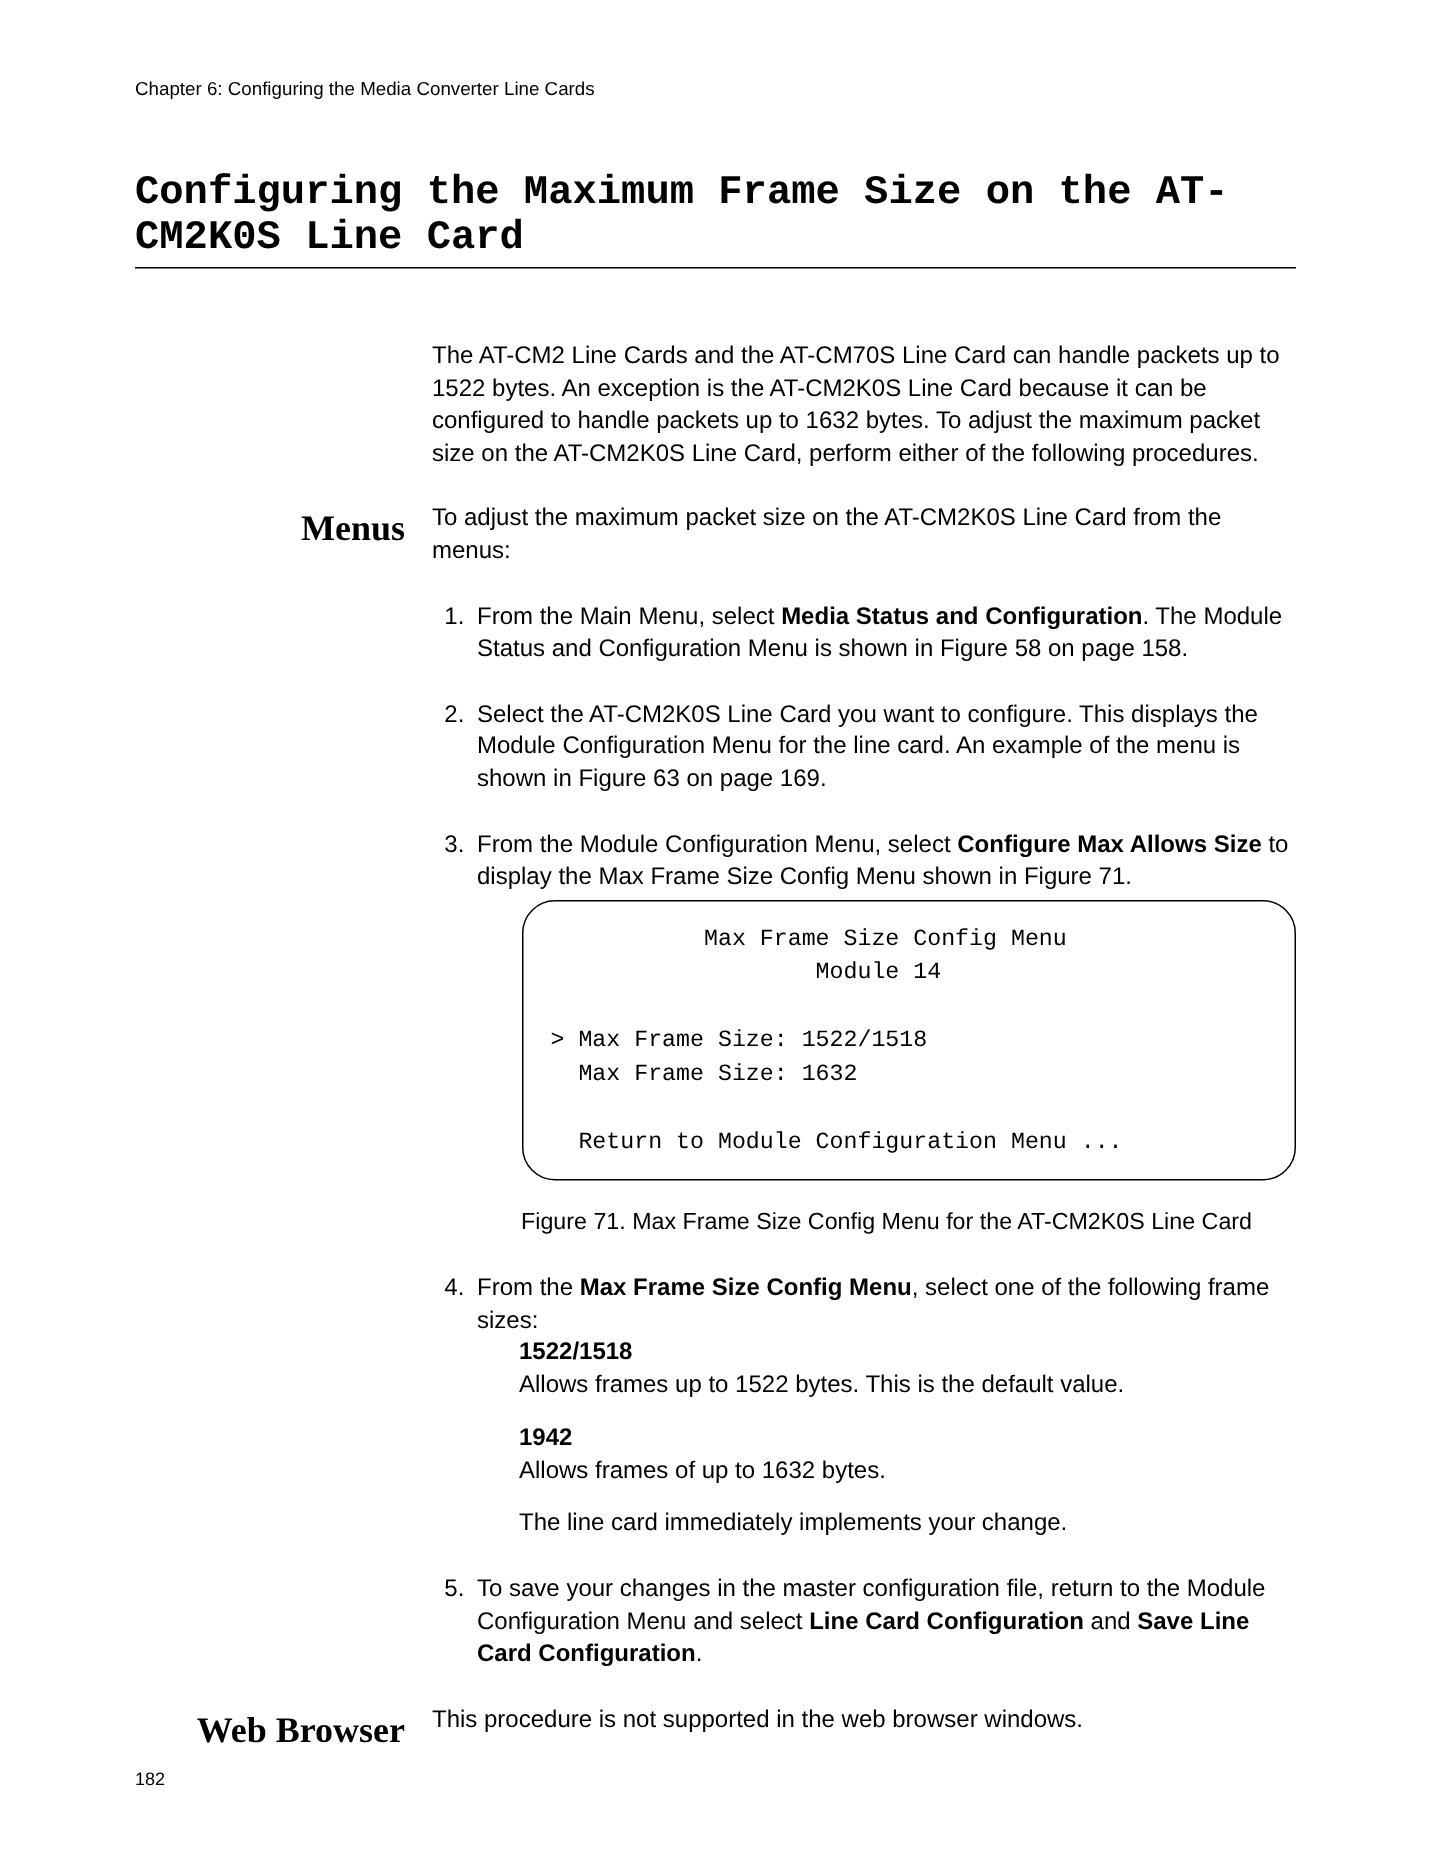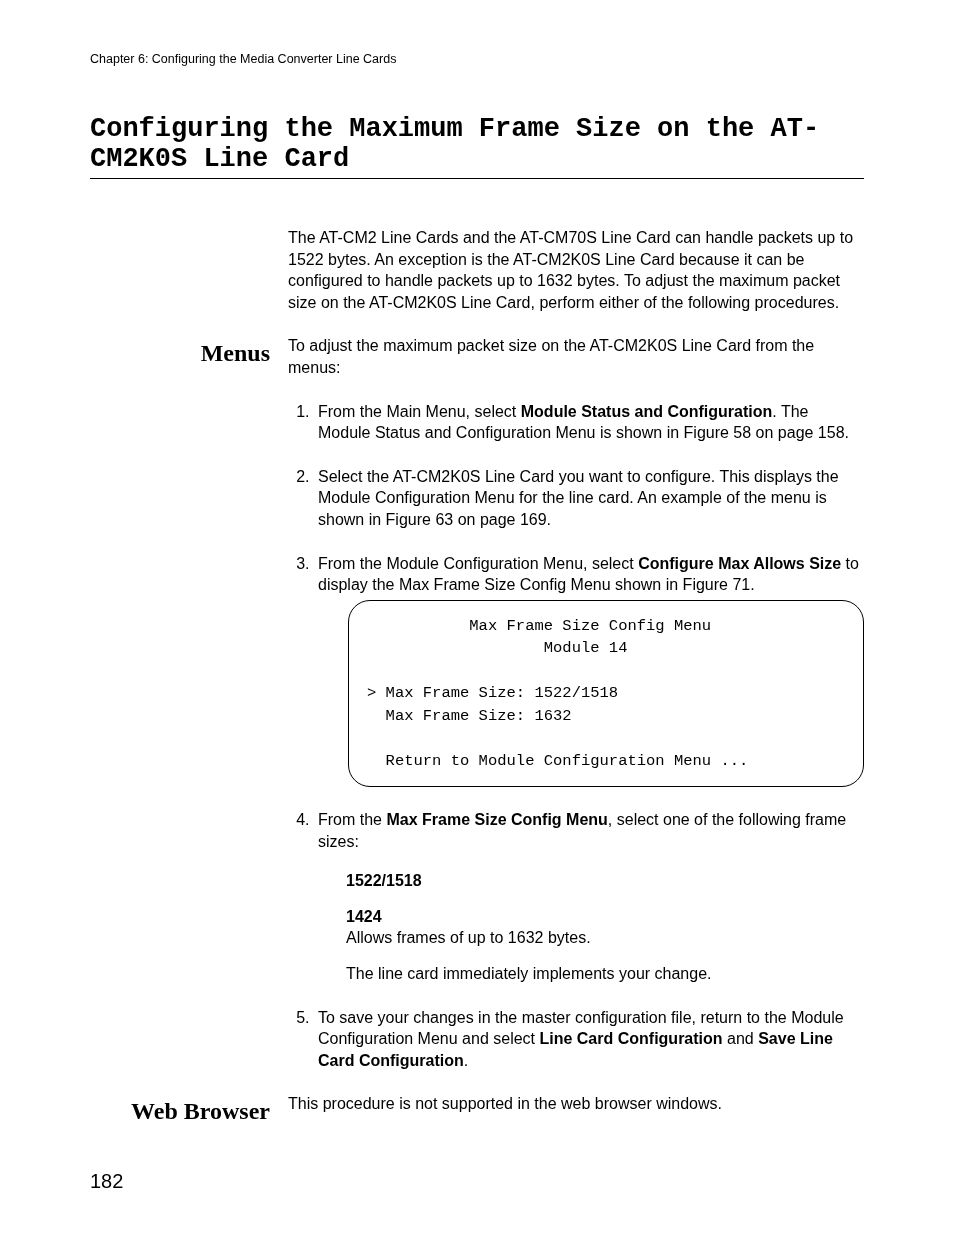--- a/index.html
+++ b/index.html
@@ -61,21 +61,21 @@
     text-align: center;
     margin: 0 0 22px 0;
     font-size: 15.5px;
   }
   .dl-item { margin: 0 0 14px 28px; }
   .dl-term { font-weight: bold; }
   .page-num {
     position: absolute;
     left: 90px;
     bottom: 42px;
-    font-size: 20px;
+    font-size: 12px;
   }
 </style>
 </head>
 <body>
 
 <div class="page">
 
   <div class="chapter-header">Chapter 6: Configuring the Media Converter Line Cards</div>
 
   <div class="main-title">Configuring the Maximum Frame Size on the AT-CM2K0S Line Card</div>
@@ -86,45 +86,47 @@
     <div class="content-block">
       <div class="para">The AT-CM2 Line Cards and the AT-CM70S Line Card can handle packets up to 1522 bytes. An exception is the AT-CM2K0S Line Card because it can be configured to handle packets up to 1632 bytes. To adjust the maximum packet size on the AT-CM2K0S Line Card, perform either of the following procedures.</div>
     </div>
 
     <div class="side-label">Menus</div>
     <div class="content-block">
       <div class="para">To adjust the maximum packet size on the AT-CM2K0S Line Card from the menus:</div>
 
       <ol class="steps">
         <li>
-          <span>From the Main Menu, select </span><span class="bold">Module Status and Configuration</span><span>. The Module Status and Configuration Menu is shown in Figure 58 on page 158.</span>
+          <span>From the Main Menu, select </span><span class="bold">Media Status and Configuration</span><span>. The Module Status and Configuration Menu is shown in Figure 58 on page 158.</span>
         </li>
         <li>
           <span>Select the AT-CM2K0S Line Card you want to configure. This displays the Module Configuration Menu for the line card. An example of the menu is shown in Figure 63 on page 169.</span>
         </li>
         <li>
           <span>From the Module Configuration Menu, select </span><span class="bold">Configure Max Allows Size</span><span> to display the Max Frame Size Config Menu shown in Figure 71.</span>
 
           <div class="config-box">           Max Frame Size Config Menu
                    Module 14
 
 &gt; Max Frame Size: 1522/1518
   Max Frame Size: 1632
 
   Return to Module Configuration Menu ...</div>
 
+          <div class="fig-caption">Figure 71. Max Frame Size Config Menu for the AT-CM2K0S Line Card</div>
         </li>
         <li>
           <span>From the </span><span class="bold">Max Frame Size Config Menu</span><span>, select one of the following frame sizes:</span>
 
-          <div class="dl-item" style="margin-top:18px;">
+          <div class="dl-item" style="">
             <div class="dl-term">1522/1518</div>
+            <div>Allows frames up to 1522 bytes. This is the default value.</div>
           </div>
           <div class="dl-item">
-            <div class="dl-term">1424</div>
+            <div class="dl-term">1942</div>
             <div>Allows frames of up to 1632 bytes.</div>
           </div>
 
           <div class="dl-item" style="margin-bottom:0;">
             <span>The line card immediately implements your change.</span>
           </div>
         </li>
         <li>
           <span>To save your changes in the master configuration file, return to the Module Configuration Menu and select </span><span class="bold">Line Card Configuration</span><span> and </span><span class="bold">Save Line Card Configuration</span><span>.</span>
         </li>

